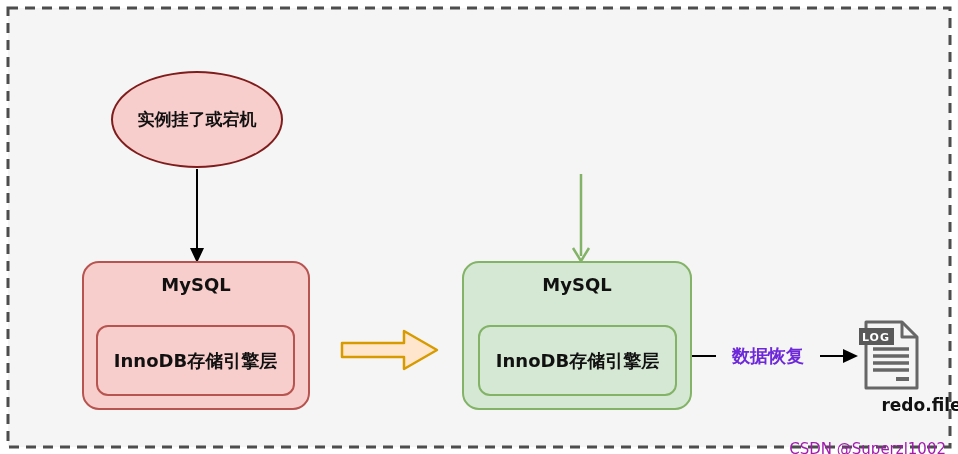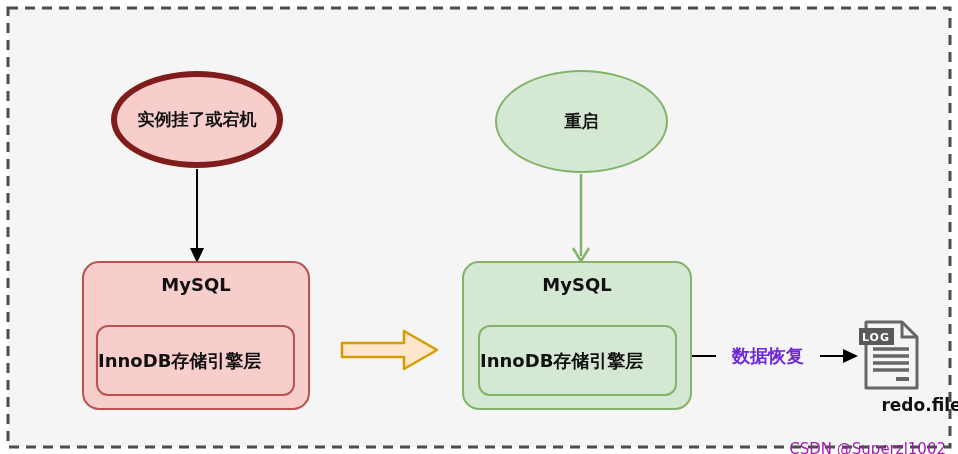--- a/index.html
+++ b/index.html
@@ -11,35 +11,35 @@
     overflow:hidden;
   }
   .layer{position:absolute;left:0;top:0;}
   .node{
     position:absolute;
     display:flex;align-items:center;justify-content:center;
     box-sizing:border-box;
     color:#111;font-weight:bold;text-align:center;
   }
   .ellipse{border-radius:50%;font-size:17px;}
-  .ellipse.pink{background:#f8cecc;border:6px solid #7f1d1d;}
+  .ellipse.pink{background:#f8cecc;border:2px solid #7f1d1d;}
   .ellipse.green{background:#d5e8d4;border:2px solid #82b366;}
   .bigbox{
     position:absolute;box-sizing:border-box;border-radius:17px;
   }
   .bigbox.pink{background:#f8cecc;border:2.5px solid #b85450;}
   .bigbox.green{background:#d5e8d4;border:2.5px solid #82b366;}
   .bigbox .title{
     margin-top:11px;text-align:center;
     font-size:18px;font-weight:bold;color:#111;
   }
   .innerbox{
     position:absolute;left:12px;top:61px;width:198px;height:70px;
     box-sizing:border-box;border-radius:12px;
-    display:flex;align-items:center;
+    display:flex;align-items:center;justify-content:center;
     font-size:18px;font-weight:bold;color:#111;
   }
   .innerbox.pink{background:#f8cecc;border:2px solid #b85450;}
   .innerbox.green{background:#d5e8d4;border:2px solid #82b366;}
   .arrow-label{
     position:absolute;left:716px;top:342px;width:104px;height:27px;
     background:#f5f5f5;
     display:flex;align-items:center;justify-content:center;
     font-size:18px;font-weight:bold;color:#6d28d9;
   }
@@ -89,23 +89,20 @@
       <line x1="896" y1="379" x2="909" y2="379" stroke="#666666" stroke-width="4"></line>
       <rect x="859" y="328" width="35" height="17" fill="#595959"></rect>
       <text x="876" y="341" text-anchor="middle" fill="#ffffff" font-size="11" font-weight="bold" letter-spacing="1" font-family="DejaVu Sans, Liberation Sans, sans-serif">LOG</text>
     </g>
   </svg>
 
   <div class="node ellipse pink" style="left:111px;top:71px;width:172px;height:97px;">
     <span>实例挂了或宕机</span>
   </div>
 
-  <div class="node ellipse green" style="left:495px;top:70px;width:173px;height:103px;">
-    <span>重启</span>
-  </div>
 
   <div class="bigbox pink" style="left:82px;top:261px;width:228px;height:149px;">
     <div class="title">MySQL</div>
     <div class="innerbox pink" style="left:12px;top:62px;width:199px;height:71px;">
       <span>InnoDB存储引擎层</span>
     </div>
   </div>
 
   <div class="bigbox green" style="left:462px;top:261px;width:230px;height:149px;">
     <div class="title">MySQL</div>

